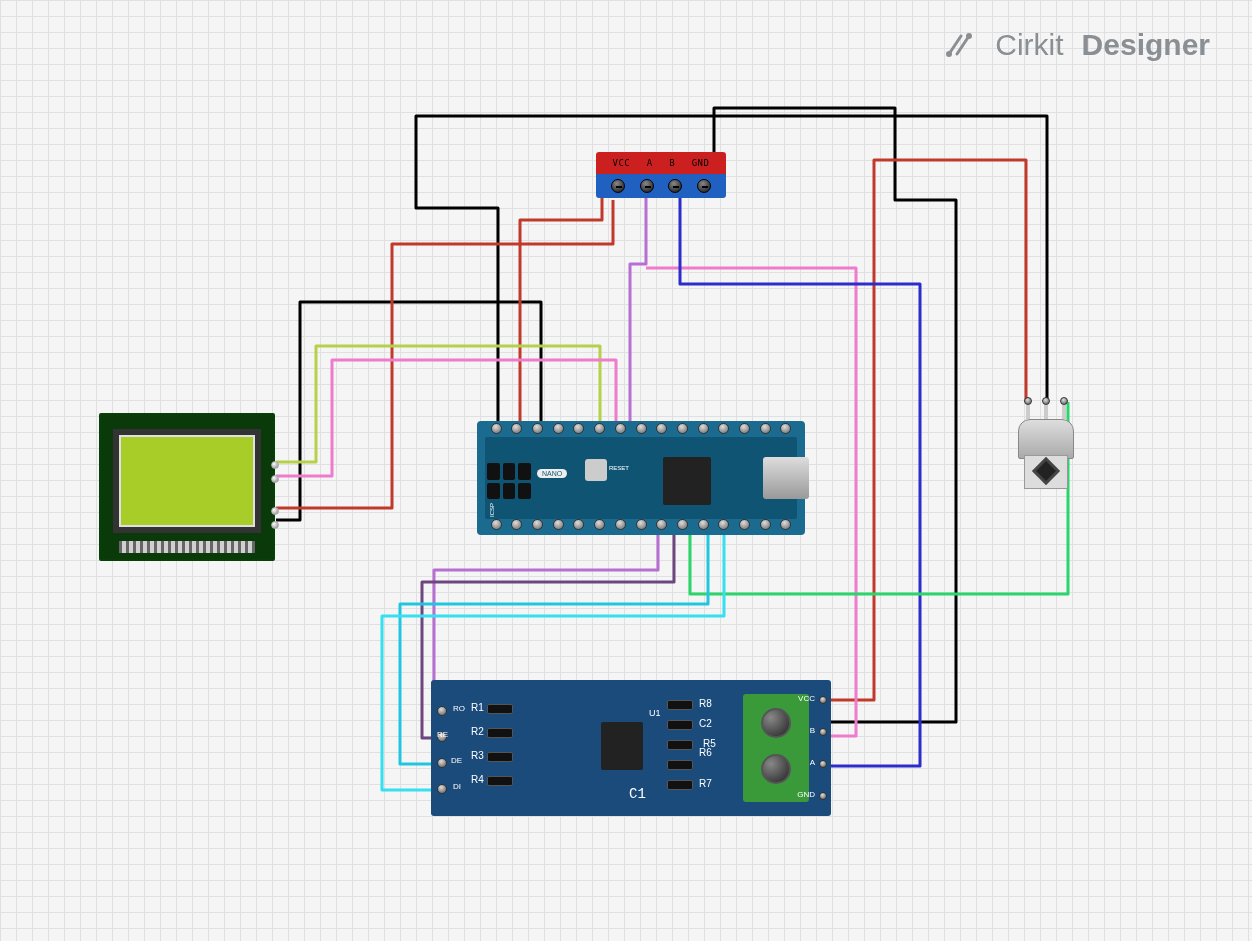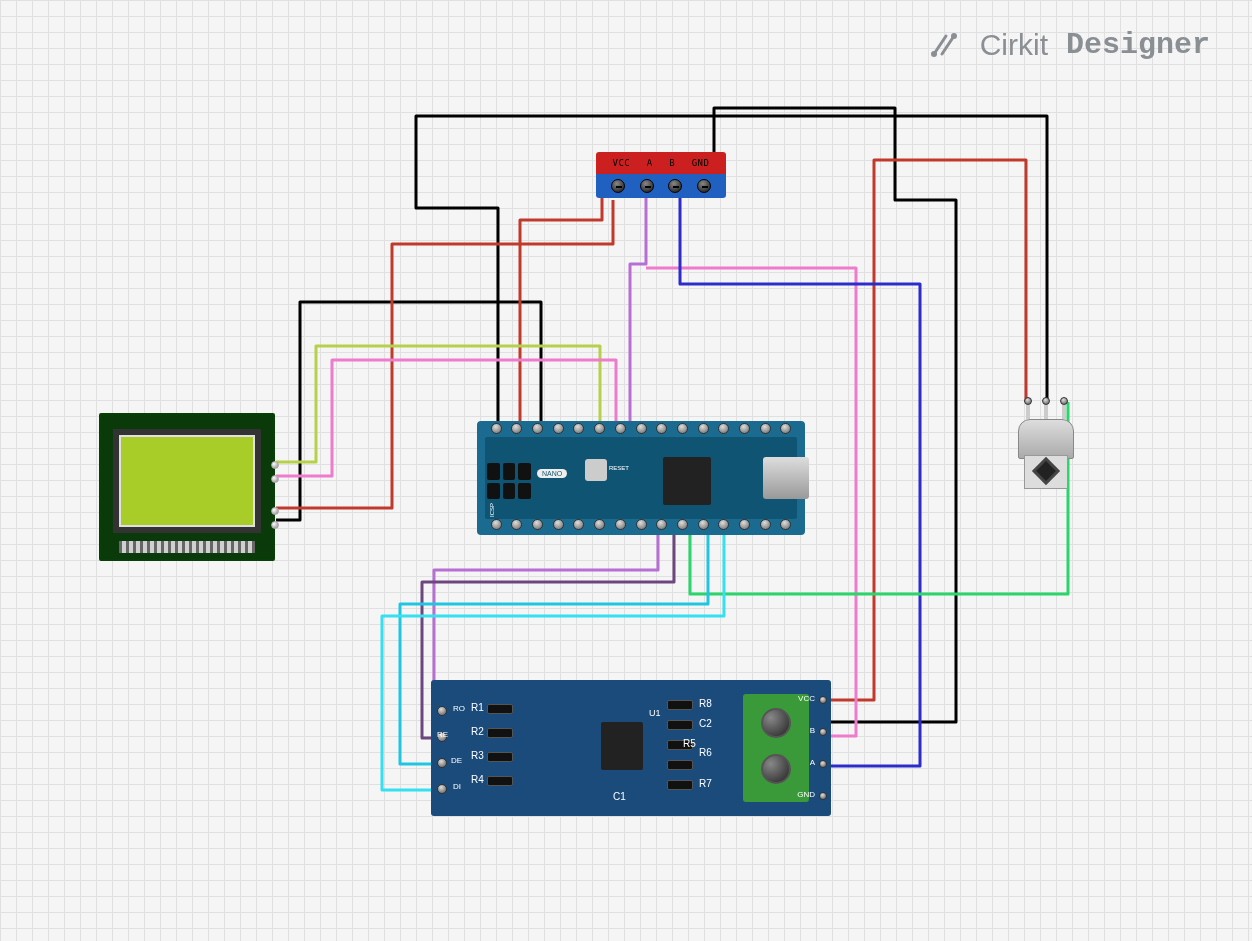--- a/index.html
+++ b/index.html
@@ -23,21 +23,21 @@
     position: absolute;
     top: 28px;
     right: 42px;
     display: flex;
     align-items: center;
     gap: 18px;
     color: #8a8f94;
     font-size: 30px;
   }
   .logo .light { font-weight: 300; }
-  .logo .bold { font-weight: 700; font-family: Liberation Mono, monospace; }
+  .logo .bold { font-weight: 700; }
   .canvas {
     position: absolute;
     inset: 0;
   }
   svg { overflow: visible; }
 
   
   .term-header {
     position: absolute;
     left: 596px; top: 152px;
@@ -228,22 +228,22 @@
   .rs485-pinlbl {
     position: absolute;
     font-size: 8px; color: #fff;
   }
   .rs485-rlbl {
     position: absolute;
     font-size: 10px; color: #fff;
   }
   .rs485-c1 {
     position: absolute;
-    left: 182px; bottom: 14px;
-    font-size: 10px; color: #fff;
+    left: 198px; bottom: 14px;
+    font-size: 14px; color: #fff; font-family: Liberation Mono, monospace;
   }
 
   
   .ir {
     position: absolute;
     left: 1014px; top: 419px;
     width: 64px; height: 76px;
   }
   .ir-dome {
     position: absolute;
@@ -454,21 +454,21 @@
   <span class="rs485-rlbl" style="left:40px;top:70px">R3</span>
   <span class="rs485-rlbl" style="left:40px;top:94px">R4</span>
 
   <div class="rs485-r" style="left:236px;top:20px"></div>
   <div class="rs485-r" style="left:236px;top:40px"></div>
   <div class="rs485-r" style="left:236px;top:60px"></div>
   <div class="rs485-r" style="left:236px;top:80px"></div>
   <div class="rs485-r" style="left:236px;top:100px"></div>
   <span class="rs485-rlbl" style="left:268px;top:18px">R8</span>
   <span class="rs485-rlbl" style="left:268px;top:38px">C2</span>
-  <span class="rs485-rlbl" style="left:252px;top:58px">R5</span>
+  <span class="rs485-rlbl" style="left:272px;top:58px">R5</span>
   <span class="rs485-rlbl" style="left:268px;top:67px">R6</span>
   <span class="rs485-rlbl" style="left:268px;top:98px">R7</span>
 </div>
 
 <div class="ir">
   <div class="ir-dome"></div>
   <div class="ir-body"></div>
   <div class="ir-sensor">
       <div class="ir-sensor-inner"></div>
     </div>

